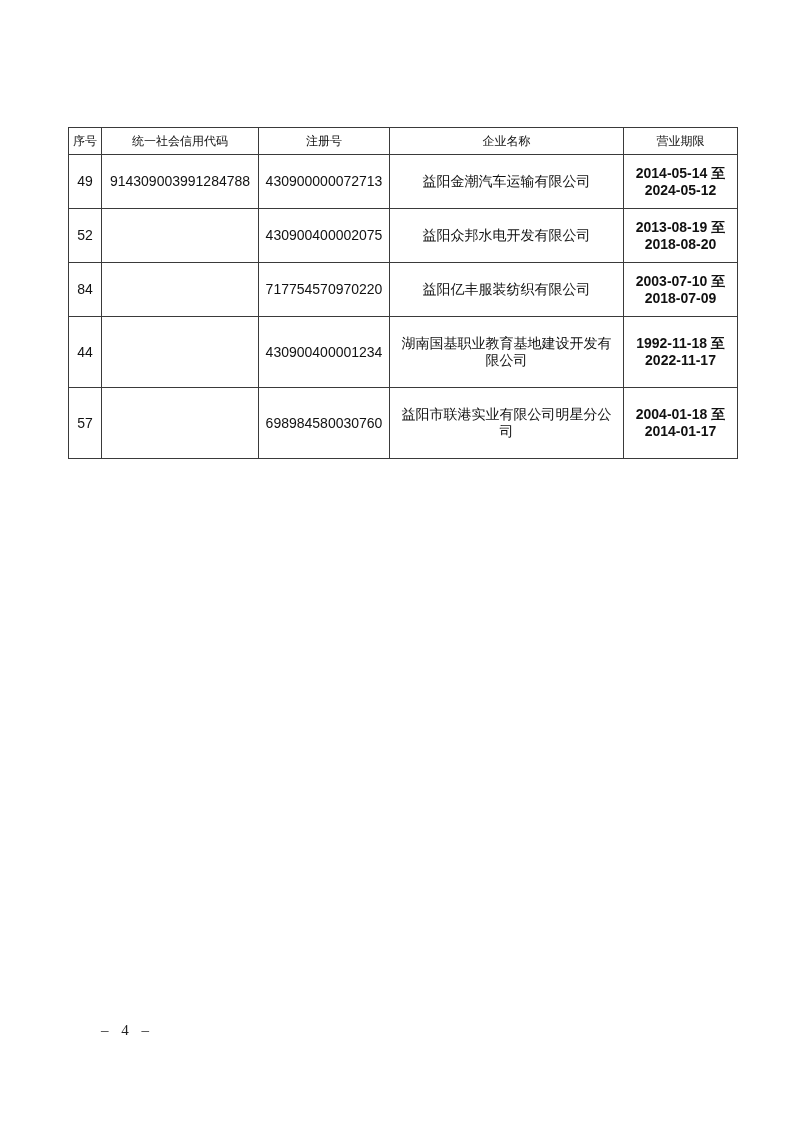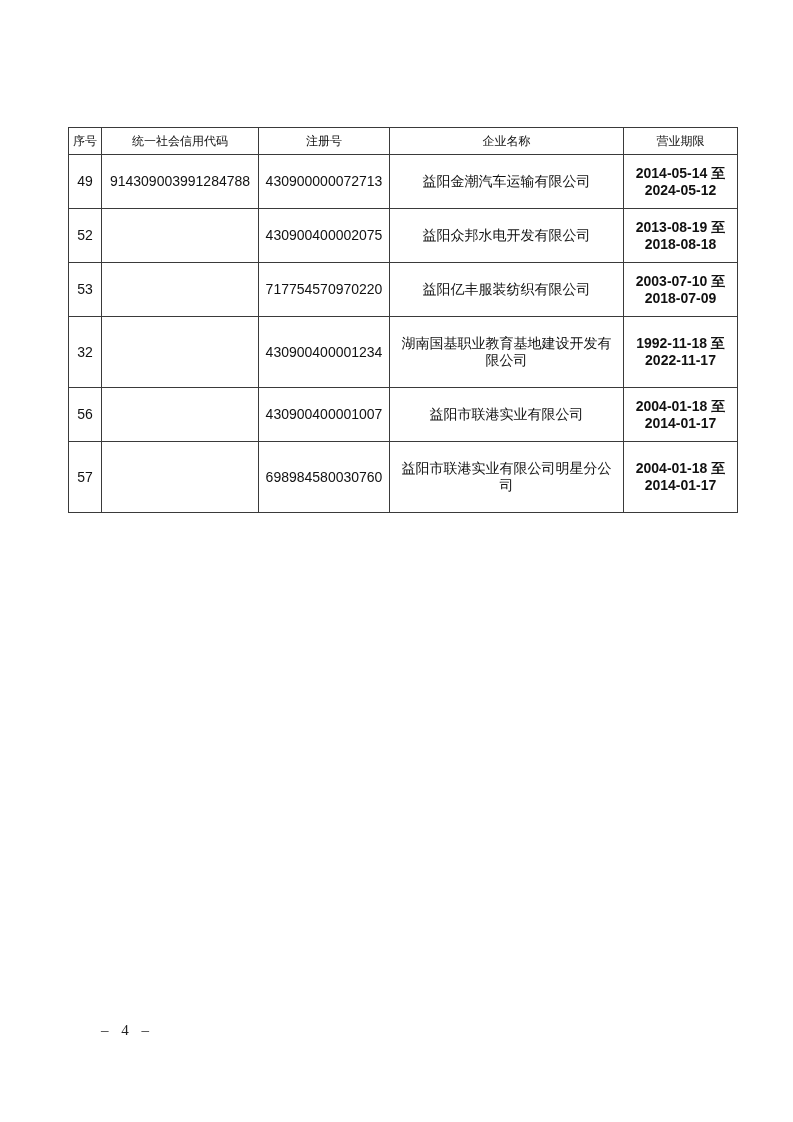--- a/index.html
+++ b/index.html
@@ -97,51 +97,41 @@
           <div>2024-05-12</div>
         </td>
       </tr>
       <tr>
         <td>52</td>
         <td></td>
         <td>430900400002075</td>
         <td class="name-cell">益阳众邦水电开发有限公司</td>
         <td class="term-cell">
           <div>2013-08-19 至</div>
-          <div>2018-08-18</div>
+          <div>2018-08-20</div>
         </td>
       </tr>
       <tr>
-        <td>53</td>
+        <td>84</td>
         <td></td>
         <td>717754570970220</td>
         <td class="name-cell">益阳亿丰服装纺织有限公司</td>
         <td class="term-cell">
           <div>2003-07-10 至</div>
           <div>2018-07-09</div>
         </td>
       </tr>
       <tr>
-        <td>32</td>
+        <td>44</td>
         <td></td>
         <td>430900400001234</td>
         <td class="name-cell">湖南国基职业教育基地建设开发有限公司</td>
         <td class="term-cell">
           <div>1992-11-18 至</div>
           <div>2022-11-17</div>
-        </td>
-      </tr>
-      <tr>
-        <td>56</td>
-        <td></td>
-        <td>430900400001007</td>
-        <td class="name-cell">益阳市联港实业有限公司</td>
-        <td class="term-cell">
-          <div>2004-01-18 至</div>
-          <div>2014-01-17</div>
         </td>
       </tr>
       <tr>
         <td>57</td>
         <td></td>
         <td>698984580030760</td>
         <td class="name-cell">益阳市联港实业有限公司明星分公司</td>
         <td class="term-cell">
           <div>2004-01-18 至</div>
           <div>2014-01-17</div>

